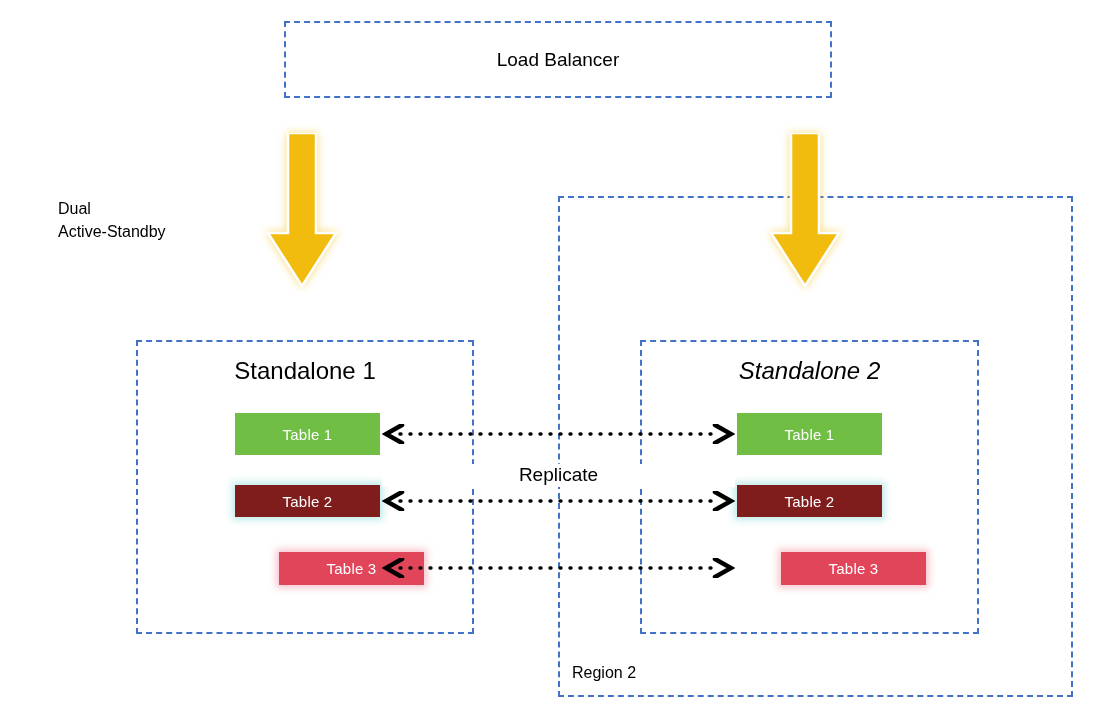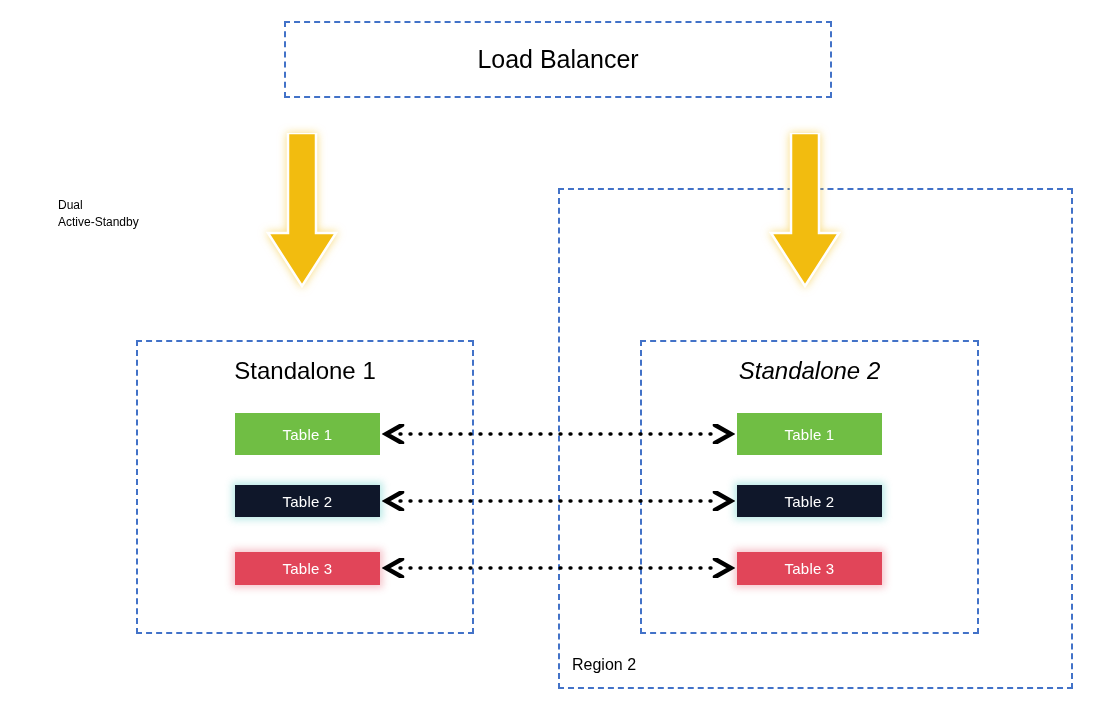--- a/index.html
+++ b/index.html
@@ -34,52 +34,52 @@
     width: 548px;
     height: 77px;
   }
   #load-balancer .lb-label {
     position: absolute;
     left: 0;
     right: 0;
     top: 50%;
     transform: translateY(-50%);
     text-align: center;
-    font-size: 25px;
+    font-size: 19px;
     line-height: 1.1;
     white-space: nowrap;
   }
 
   #region-1 {
     left: 44px;
     top: 192px;
     width: 516px;
     height: 501px;
   }
   #region-2 {
     left: 558px;
-    top: 188px;
+    top: 196px;
     width: 515px;
     height: 501px;
   }
 
   .region-corner-label {
     position: absolute;
     left: 12px;
     bottom: 13px;
     font-size: 16px;
     line-height: 1.2;
     white-space: nowrap;
   }
 
   #dual-label {
     position: absolute;
     left: 58px;
     top: 197px;
-    font-size: 12px;
+    font-size: 16px;
     line-height: 1.45;
     white-space: pre;
   }
 
   #standalone-1 {
     left: 136px;
     top: 340px;
     width: 338px;
     height: 294px;
   }
@@ -108,27 +108,27 @@
     display: flex;
     align-items: center;
     justify-content: center;
     color: #ffffff;
     font-size: 15px;
     line-height: 1;
     white-space: nowrap;
     letter-spacing: 0.2px;
   }
   .chip-green  { background: #70BE44; }
-  .chip-teal   { background: #0f172a; box-shadow: 0 0 7px 3px rgba(40,189,180,0.30); }
+  .chip-teal   { background: #7f1d1d; box-shadow: 0 0 7px 3px rgba(40,189,180,0.30); }
   .chip-red    { background: #E14559; box-shadow: 0 0 7px 3px rgba(225,69,89,0.30); }
 
   
   .row-1 { top: 413px; height: 42px; }
   .row-2 { top: 485px; height: 32px; }
-  .row-3 { top: 552px; height: 33px; }
+  .row-3 { top: 552px; height: 33px; margin-left: 44px; }
 
   .col-left  { left: 235px; width: 145px; }
   .col-right { left: 737px; width: 145px; }
 
   
   .down-arrow {
     position: absolute;
     width: 72px;
     height: 155px;
     filter: drop-shadow(0 0 4px rgba(242,188,15,0.55));
@@ -209,14 +209,15 @@
     <line x1="18" y1="10" x2="335" y2="10" stroke="#000000" stroke-width="3.4" stroke-dasharray="1 9" stroke-linecap="round"></line>
     <polyline points="20,1 4,10 20,19" fill="none" stroke="#000000" stroke-width="4.5" stroke-linecap="round" stroke-linejoin="miter"></polyline>
     <polyline points="333,1 349,10 333,19" fill="none" stroke="#000000" stroke-width="4.5" stroke-linecap="round" stroke-linejoin="miter"></polyline>
   </svg>
   <svg class="replicate-link" id="link-3" viewBox="0 0 353 20" preserveAspectRatio="none">
     <line x1="18" y1="10" x2="335" y2="10" stroke="#000000" stroke-width="3.4" stroke-dasharray="1 9" stroke-linecap="round"></line>
     <polyline points="20,1 4,10 20,19" fill="none" stroke="#000000" stroke-width="4.5" stroke-linecap="round" stroke-linejoin="miter"></polyline>
     <polyline points="333,1 349,10 333,19" fill="none" stroke="#000000" stroke-width="4.5" stroke-linecap="round" stroke-linejoin="miter"></polyline>
   </svg>
 
+  <div id="replicate-label">Replicate</div>
 
 </div>
 
 </body></html>

